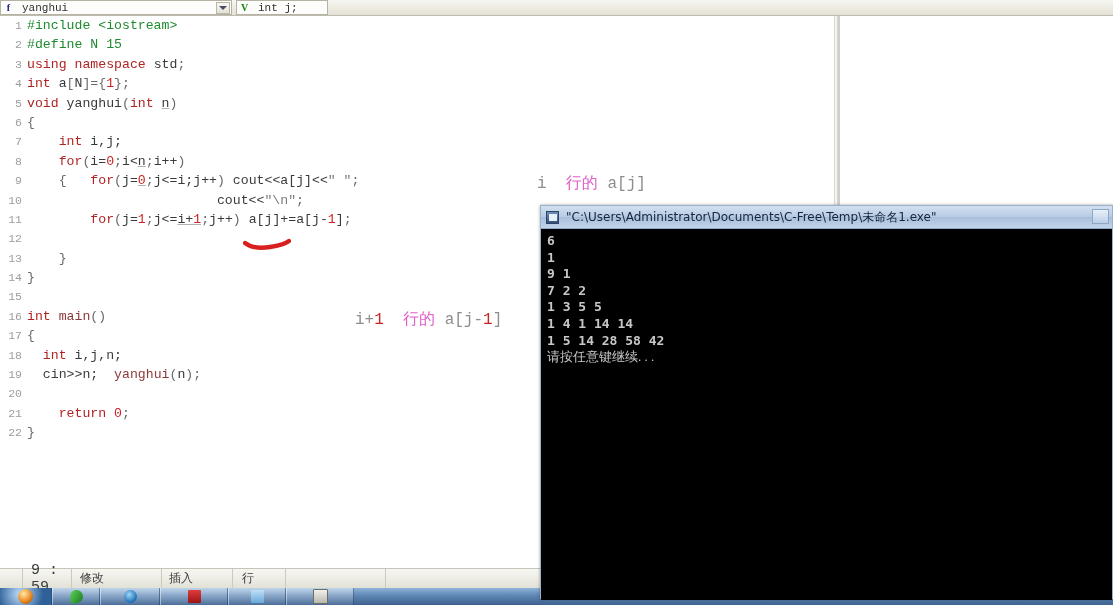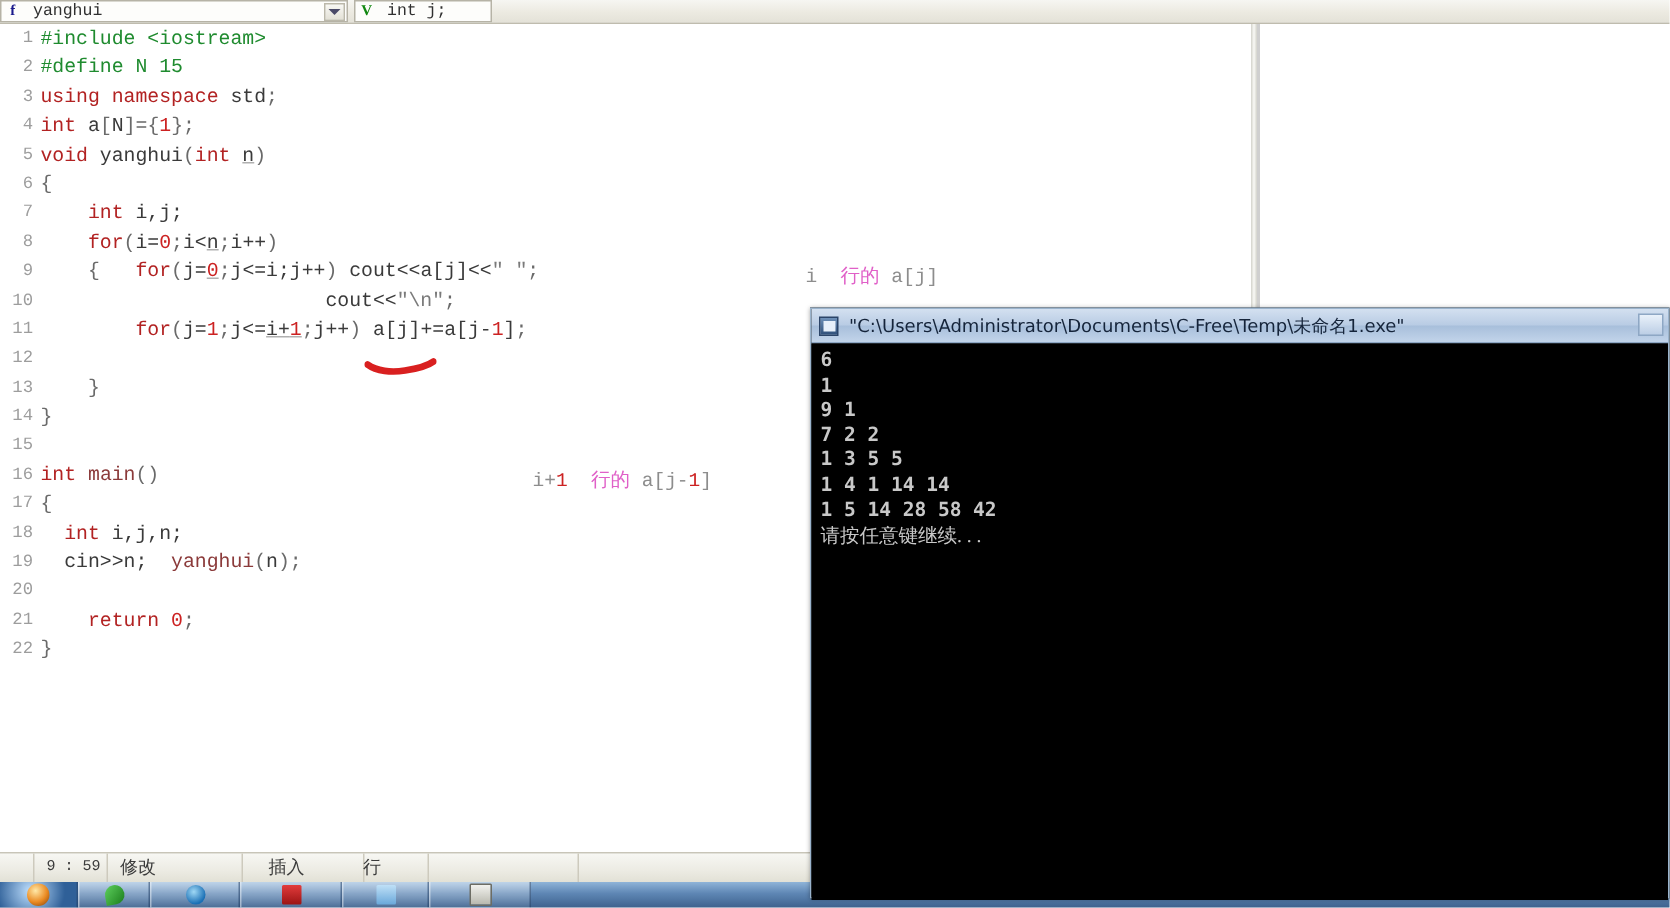--- a/index.html
+++ b/index.html
@@ -88,45 +88,45 @@
   .num{color:#cc2222;}
   .str{color:#7a7a7a;}
   .pun{color:#6a6a6a;}
   .fn{color:#8b3a3a;text-align:center;}
   .und{text-decoration:underline;text-decoration-color:#b0b0b0;}
 
   
   .annot{
     position:absolute;
     font-family:"Liberation Mono","DejaVu Sans Mono",monospace;
-    font-size:13px;line-height:19.4px;white-space:pre;
+    font-size:16px;line-height:19.4px;white-space:pre;
   }
   .an-grey{color:#8d8d8d;}
   .an-pink{color:#e060c8;}
   .an-red{color:#cc2222;}
 
   
   #redmark{position:absolute;left:243px;top:222px;width:48px;height:12px;}
 
   
   #statusbar{
     position:absolute;left:0;top:568px;width:1113px;height:20px;
     background:linear-gradient(to bottom,#f7f7f3 0%,#ecebe3 60%,#e2e1d6 100%);
     border-top:1px solid #c8c5b8;box-sizing:border-box;
   }
   .stcell{
     position:absolute;top:0;height:19px;
     border-right:1px solid #cdcabd;box-sizing:border-box;
     display:flex;align-items:center;
     font-family:"Liberation Mono","DejaVu Sans Mono",monospace;
-    font-size:10px;color:#3b3b3b;padding-left:8px;
+    font-size:15px;color:#3b3b3b;padding-left:8px;
   }
   #st-pos{left:22px;width:50px;border-left:1px solid #cdcabd;}
   #st-mod{left:72px;width:90px;}
-  #st-ins{left:171px;width:72px;}
+  #st-ins{left:161px;width:72px;}
   #st-row{left:234px;width:52px;}
   #st-blank{left:286px;width:100px;}
   .cjk{font-family:"DejaVu Sans","Liberation Sans",sans-serif;font-size:12px;}
 
   
   #taskbar{
     position:absolute;left:0;top:588px;width:1113px;height:17px;
     background:linear-gradient(to bottom,#8fb4d8 0%,#5e86b4 45%,#3e628e 100%);
     overflow:hidden;
   }

